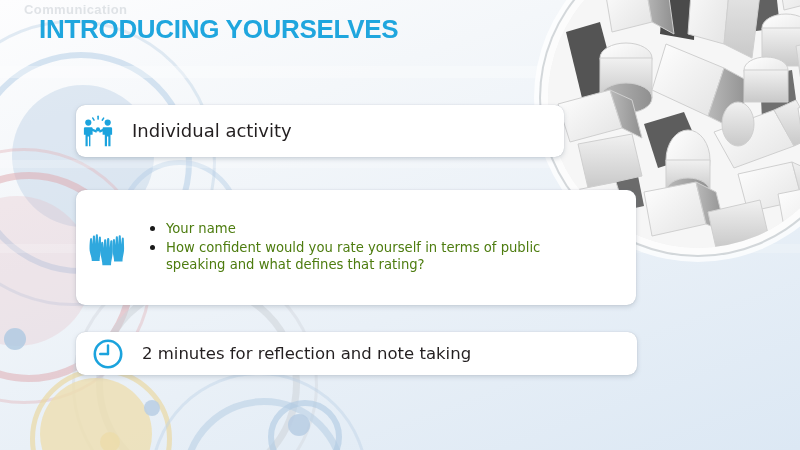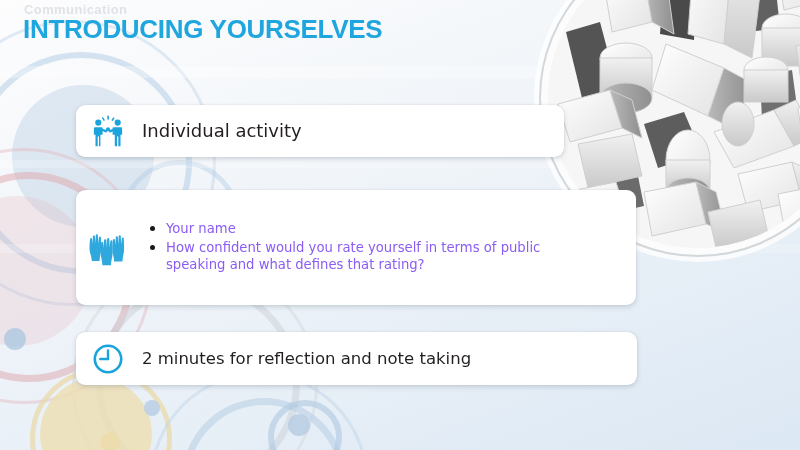--- a/index.html
+++ b/index.html
@@ -62,21 +62,21 @@
     top: 2px;
     font-size: 13px;
     font-weight: bold;
     letter-spacing: 0.4px;
     color: rgba(160,170,180,0.30);
     font-family: "Liberation Sans", sans-serif;
     white-space: nowrap;
   }
   .slide-title {
     position: absolute;
-    left: 23px;
+    left: 39px;
     top: 14px;
     font-family: "Liberation Sans", sans-serif;
     font-weight: bold;
     font-size: 26px;
     letter-spacing: -0.3px;
     color: #1fa6de;
     white-space: nowrap;
   }
 
   
@@ -86,33 +86,32 @@
     border-radius: 9px;
     box-shadow: 0 2px 5px rgba(110,125,140,0.28),
                 0 0 1px rgba(110,125,140,0.45);
     display: flex;
     align-items: center;
     box-sizing: border-box;
   }
   #card-activity {
     left: 76px; top: 105px;
     width: 488px; height: 52px;
-    padding-left: 10px;
     z-index: 4;
   }
   #card-bullets {
     left: 76px; top: 190px;
     width: 560px; height: 115px;
     padding-left: 8px;
     align-items: center;
     z-index: 4;
   }
   #card-timing {
     left: 76px; top: 332px;
-    width: 561px; height: 53px;
+    width: 561px; height: 43px;
     padding-left: 10px;
     z-index: 4;
   }
 
   .card-icon {
     flex: 0 0 auto;
     width: 44px;
     height: 44px;
     display: flex;
     align-items: center;
@@ -135,21 +134,21 @@
 
   ul.bullets {
     margin: 0;
     padding: 0 0 0 26px;
     list-style: none;
   }
   ul.bullets li {
     position: relative;
     font-size: 13.2px;
     line-height: 1.33;
-    color: #8b5cf6;
+    color: #4d7c0f;
     font-family: "DejaVu Sans", sans-serif;
     padding-left: 0;
     margin: 0 16px 1px 0;
   }
   ul.bullets li::before {
     content: "";
     position: absolute;
     left: -16px;
     top: 6px;
     width: 5px;

